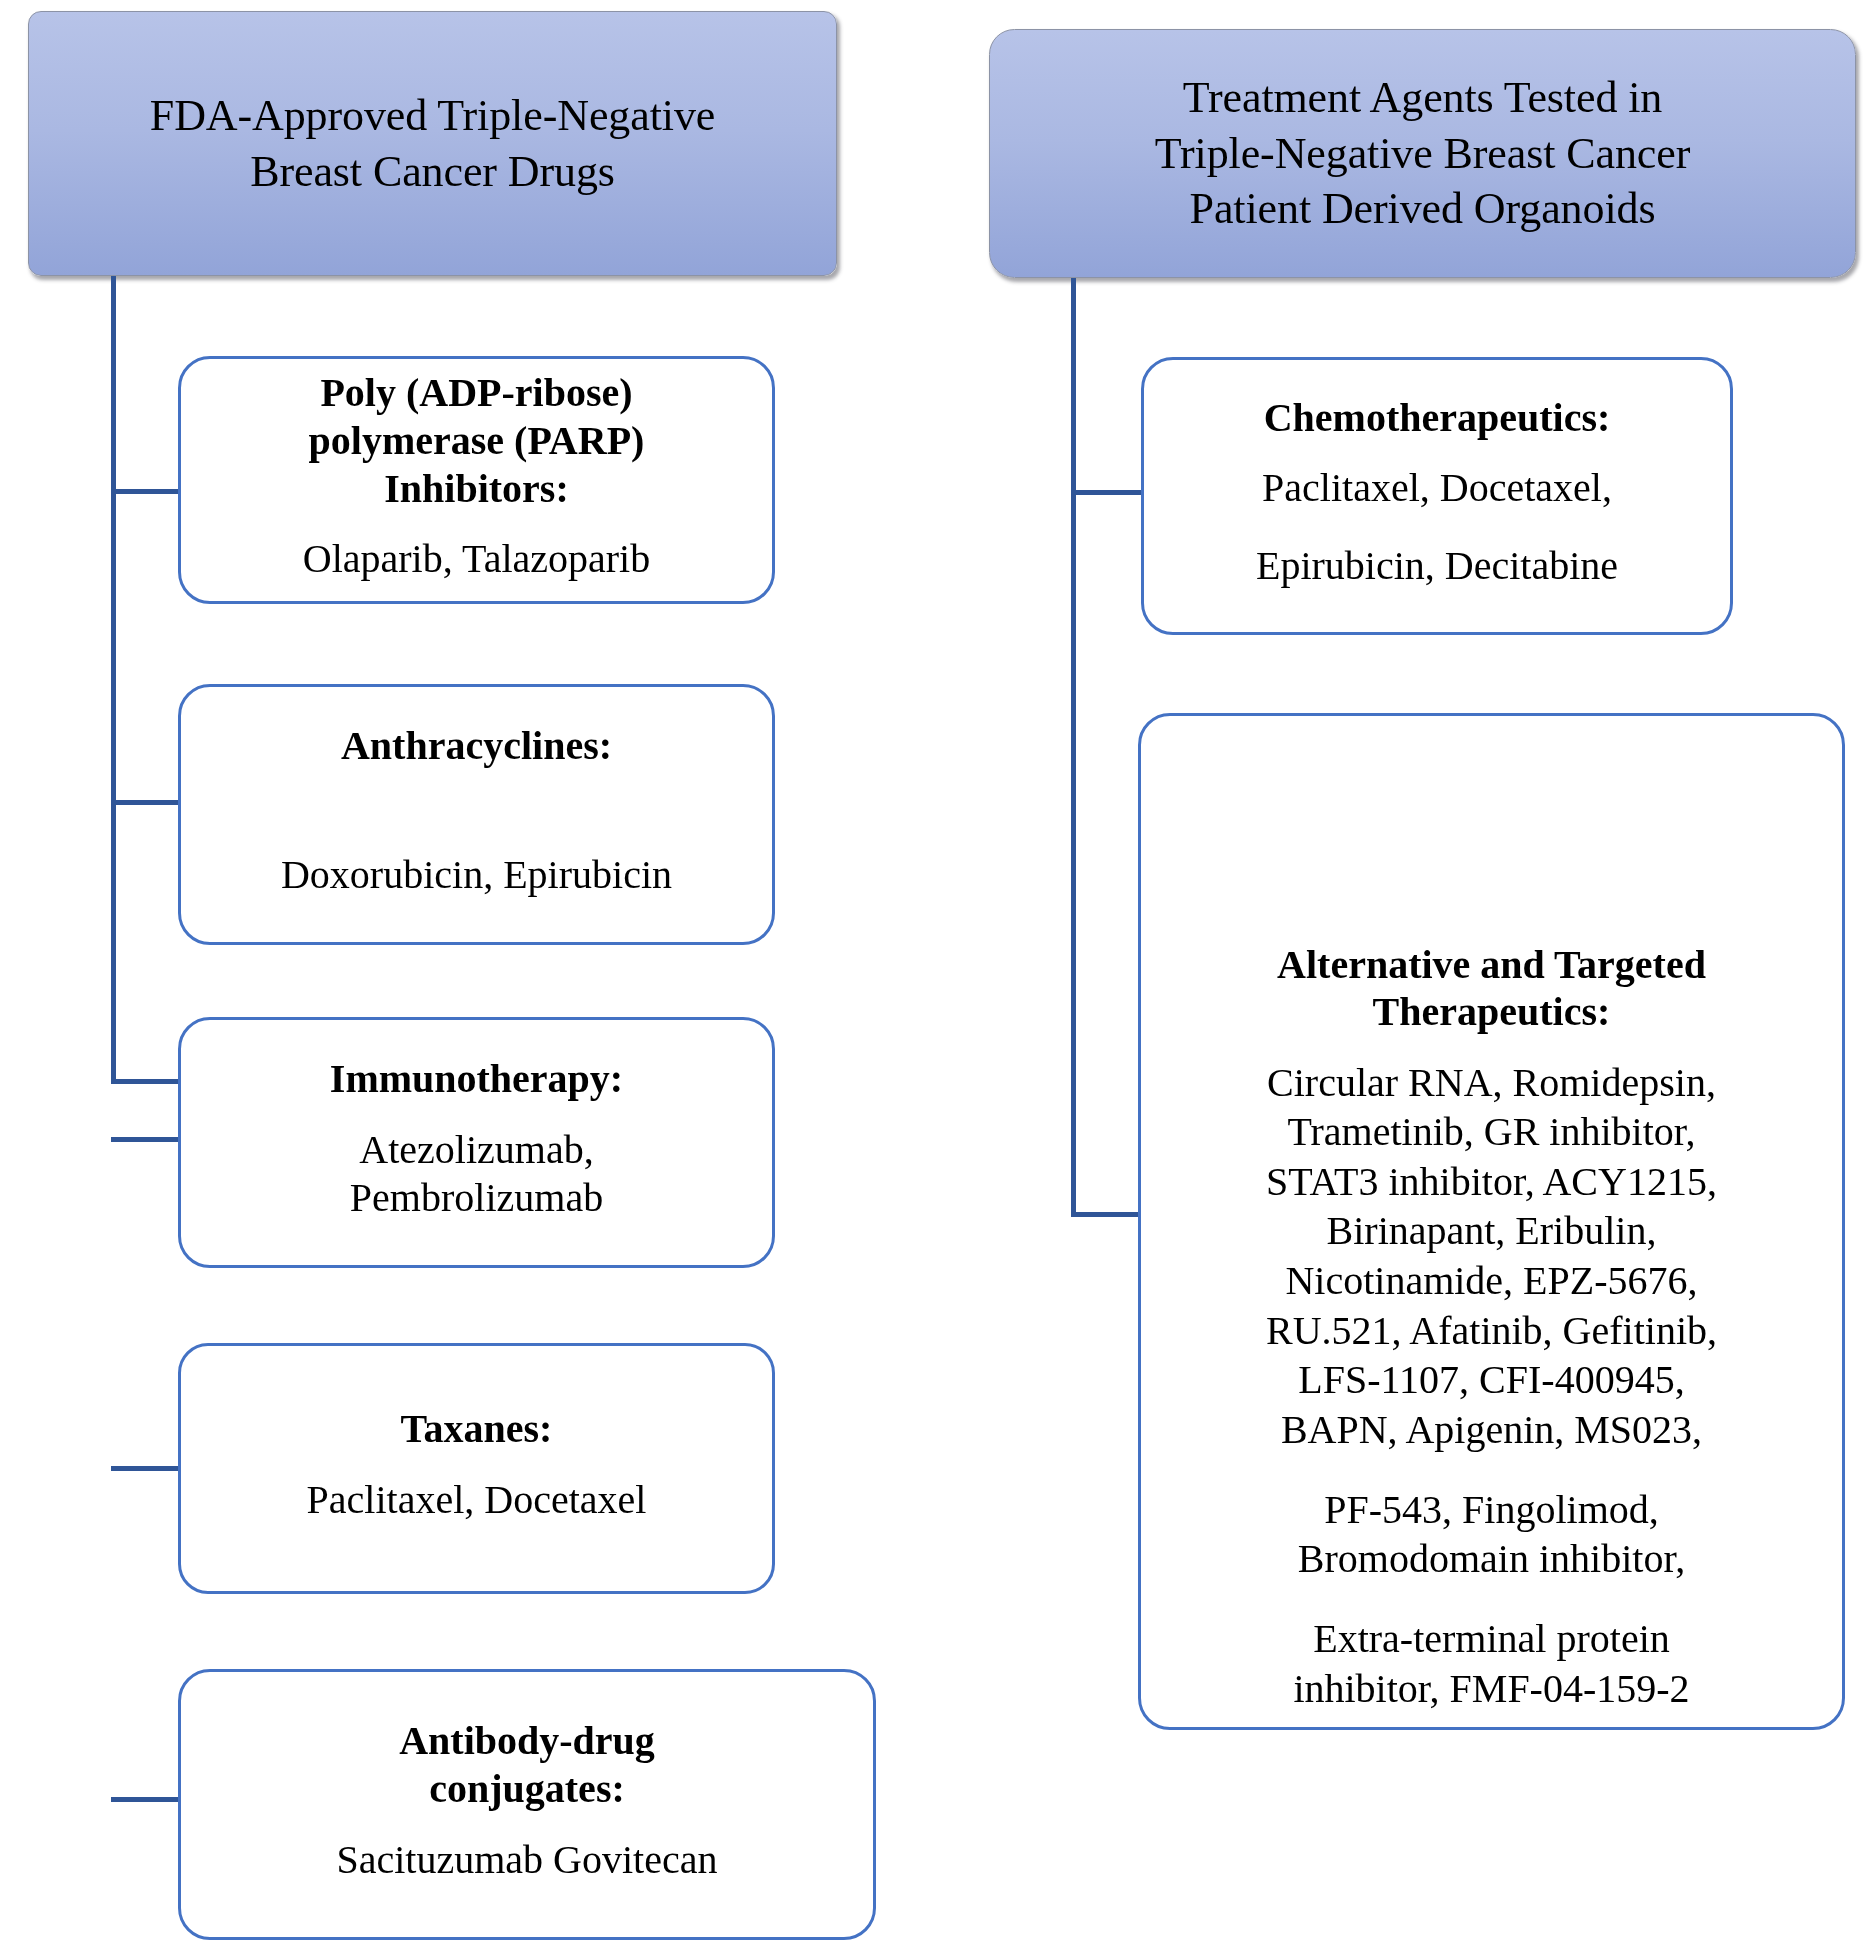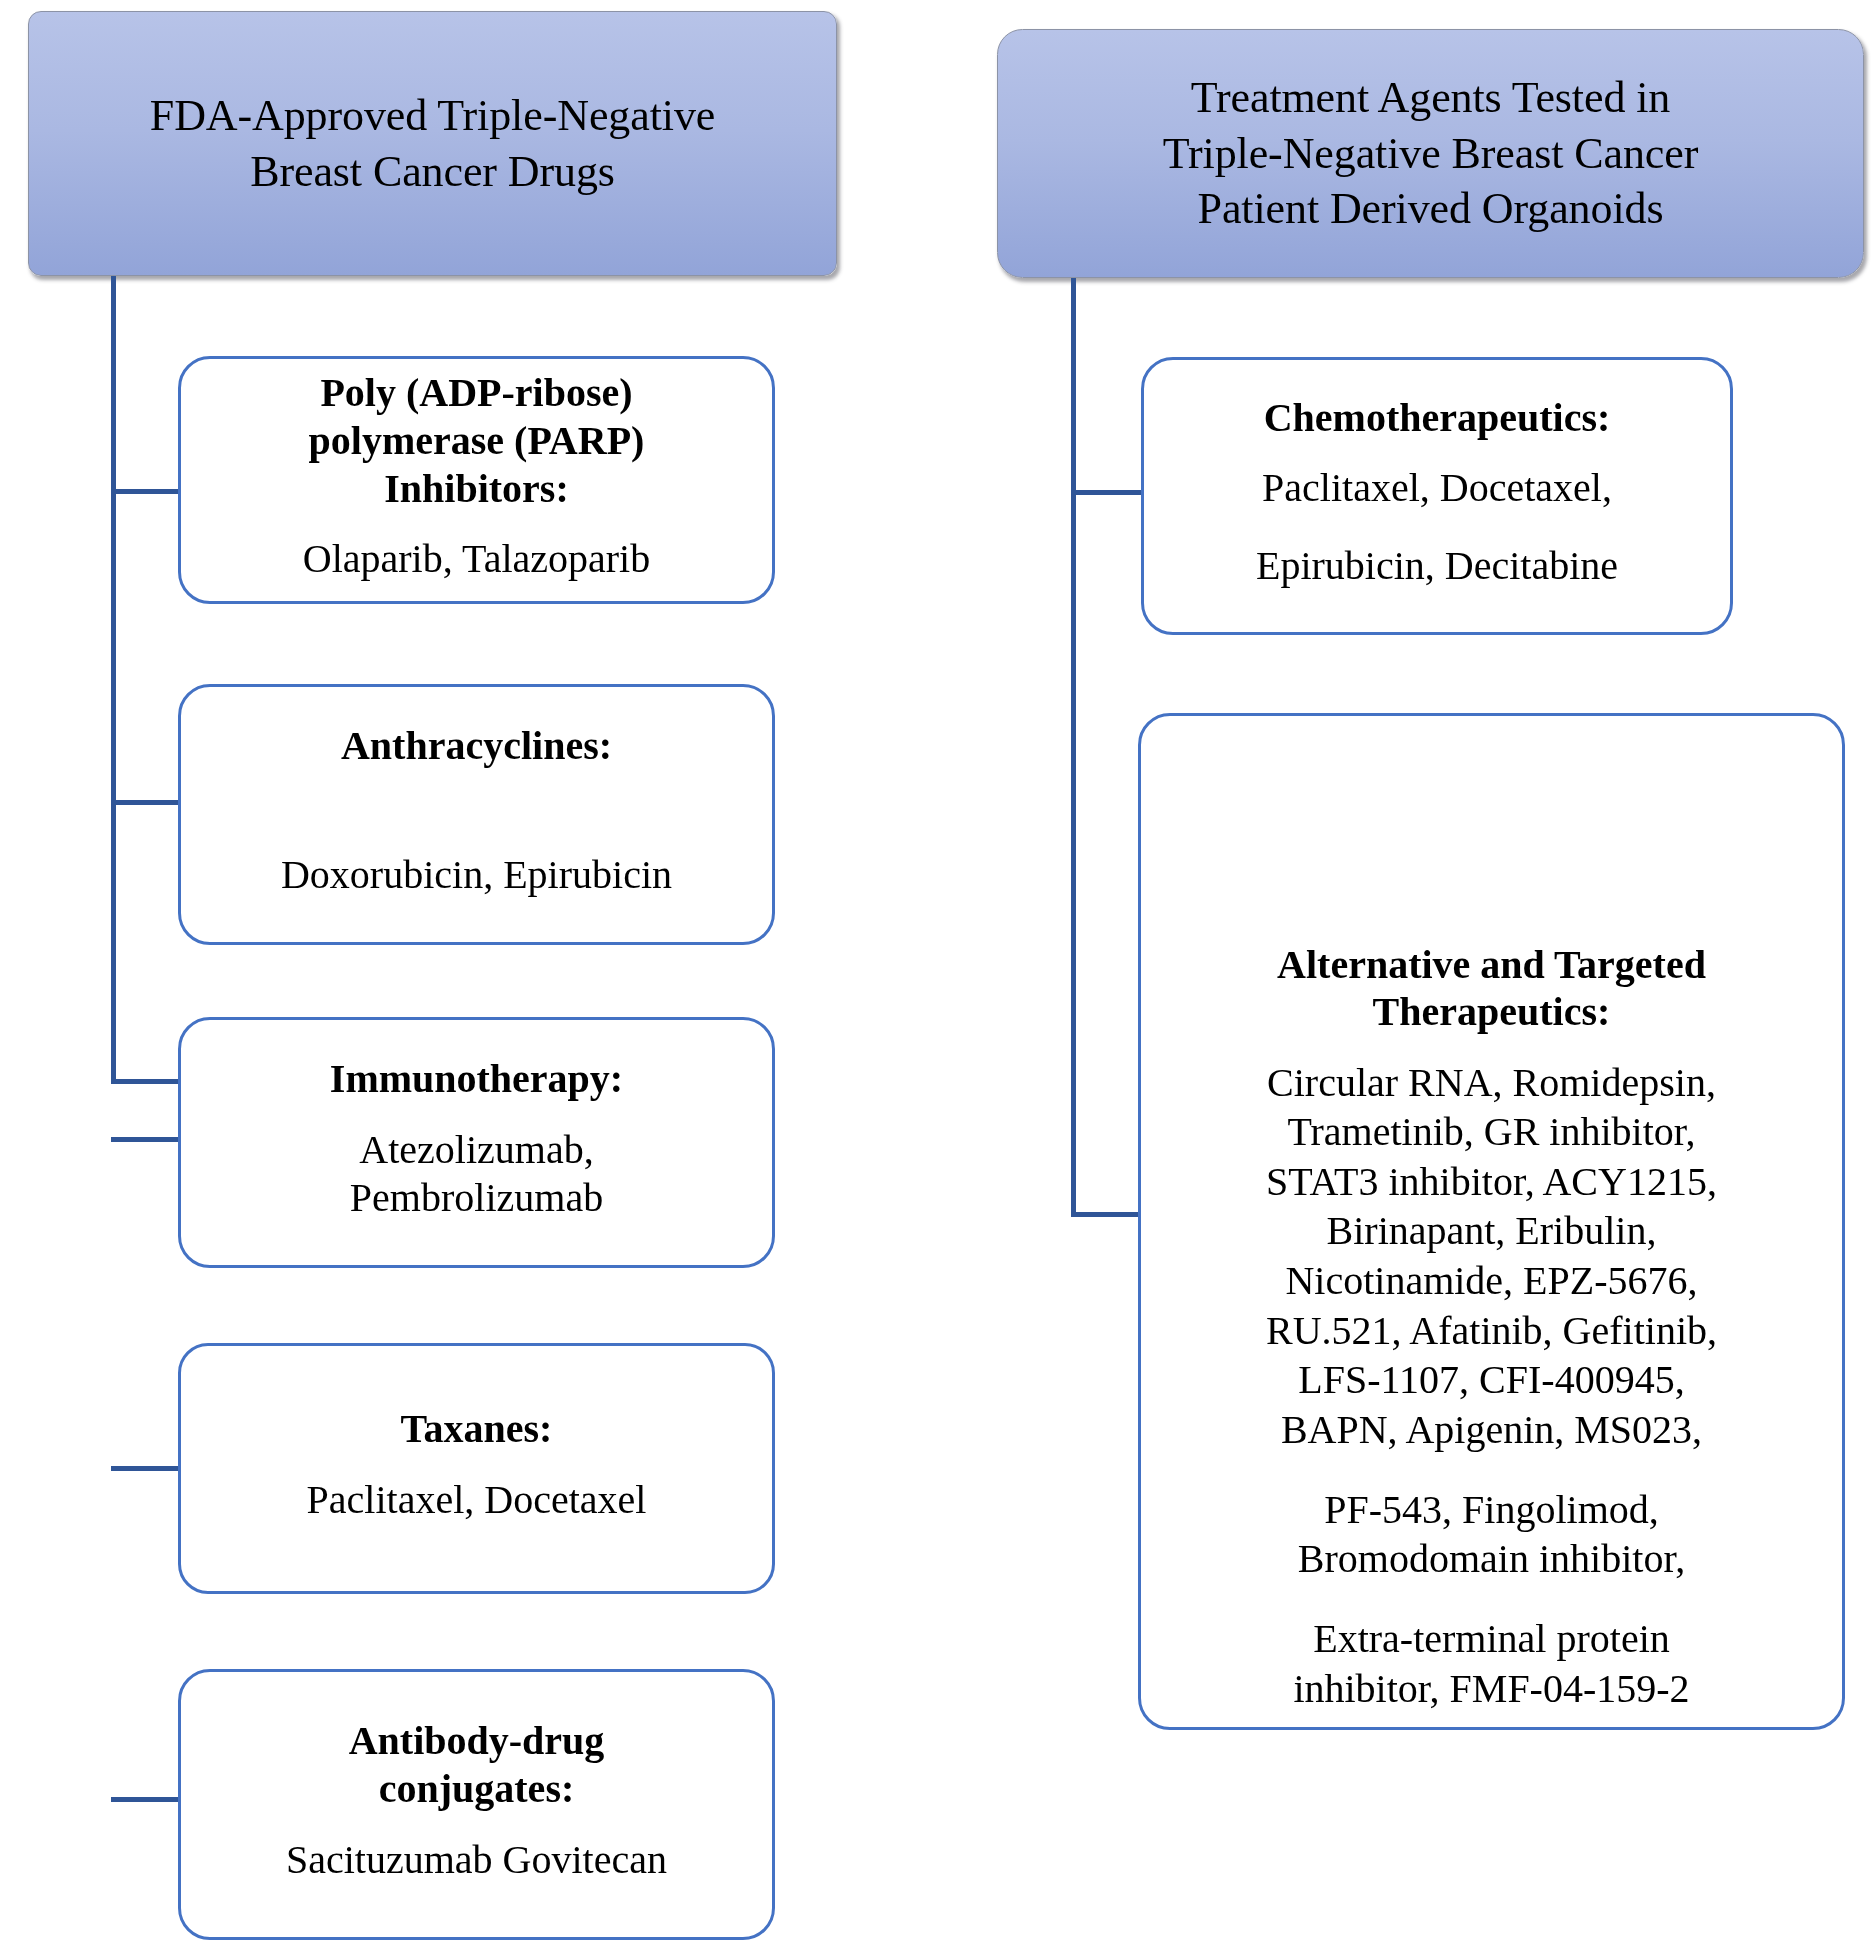--- a/index.html
+++ b/index.html
@@ -126,30 +126,30 @@
       <span>Pembrolizumab</span>
     </div>
   </div>
 
   <div class="node-box" style="left:178px; top:1343px; width:597px; height:251px;border-radius:30px;">
     <div class="node-title">Taxanes:</div>
     <div class="gap-sm"></div>
     <div class="node-body">Paclitaxel, Docetaxel</div>
   </div>
 
-  <div class="node-box" style="left:178px; top:1669px; width:597px; height:271px;">
+  <div class="node-box" style="left:178px; top:1669px; width:698px; height:271px;">
     <div class="node-title">
       <span>Antibody-drug</span><br>
       <span>conjugates:</span>
     </div>
     <div class="gap-sm"></div>
     <div class="node-body">Sacituzumab Govitecan</div>
   </div>
 
-  <div class="header-box" style="left:989px; top:29px; width:867px; height:249px;margin-left:8px;">
+  <div class="header-box" style="left:989px; top:29px; width:867px; height:249px;">
     <div class="header-text">
       <div>Treatment Agents Tested in</div>
       <div>Triple-Negative Breast Cancer</div>
       <div>Patient Derived Organoids</div>
     </div>
   </div>
 
   <div class="conn conn-trunk" style="left:1071px; top:278px; height:939px;"></div>
   <div class="conn conn-branch" style="left:1071px; top:490px; width:72px;"></div>
   <div class="conn conn-branch" style="left:1071px; top:1212px; width:72px;"></div>

